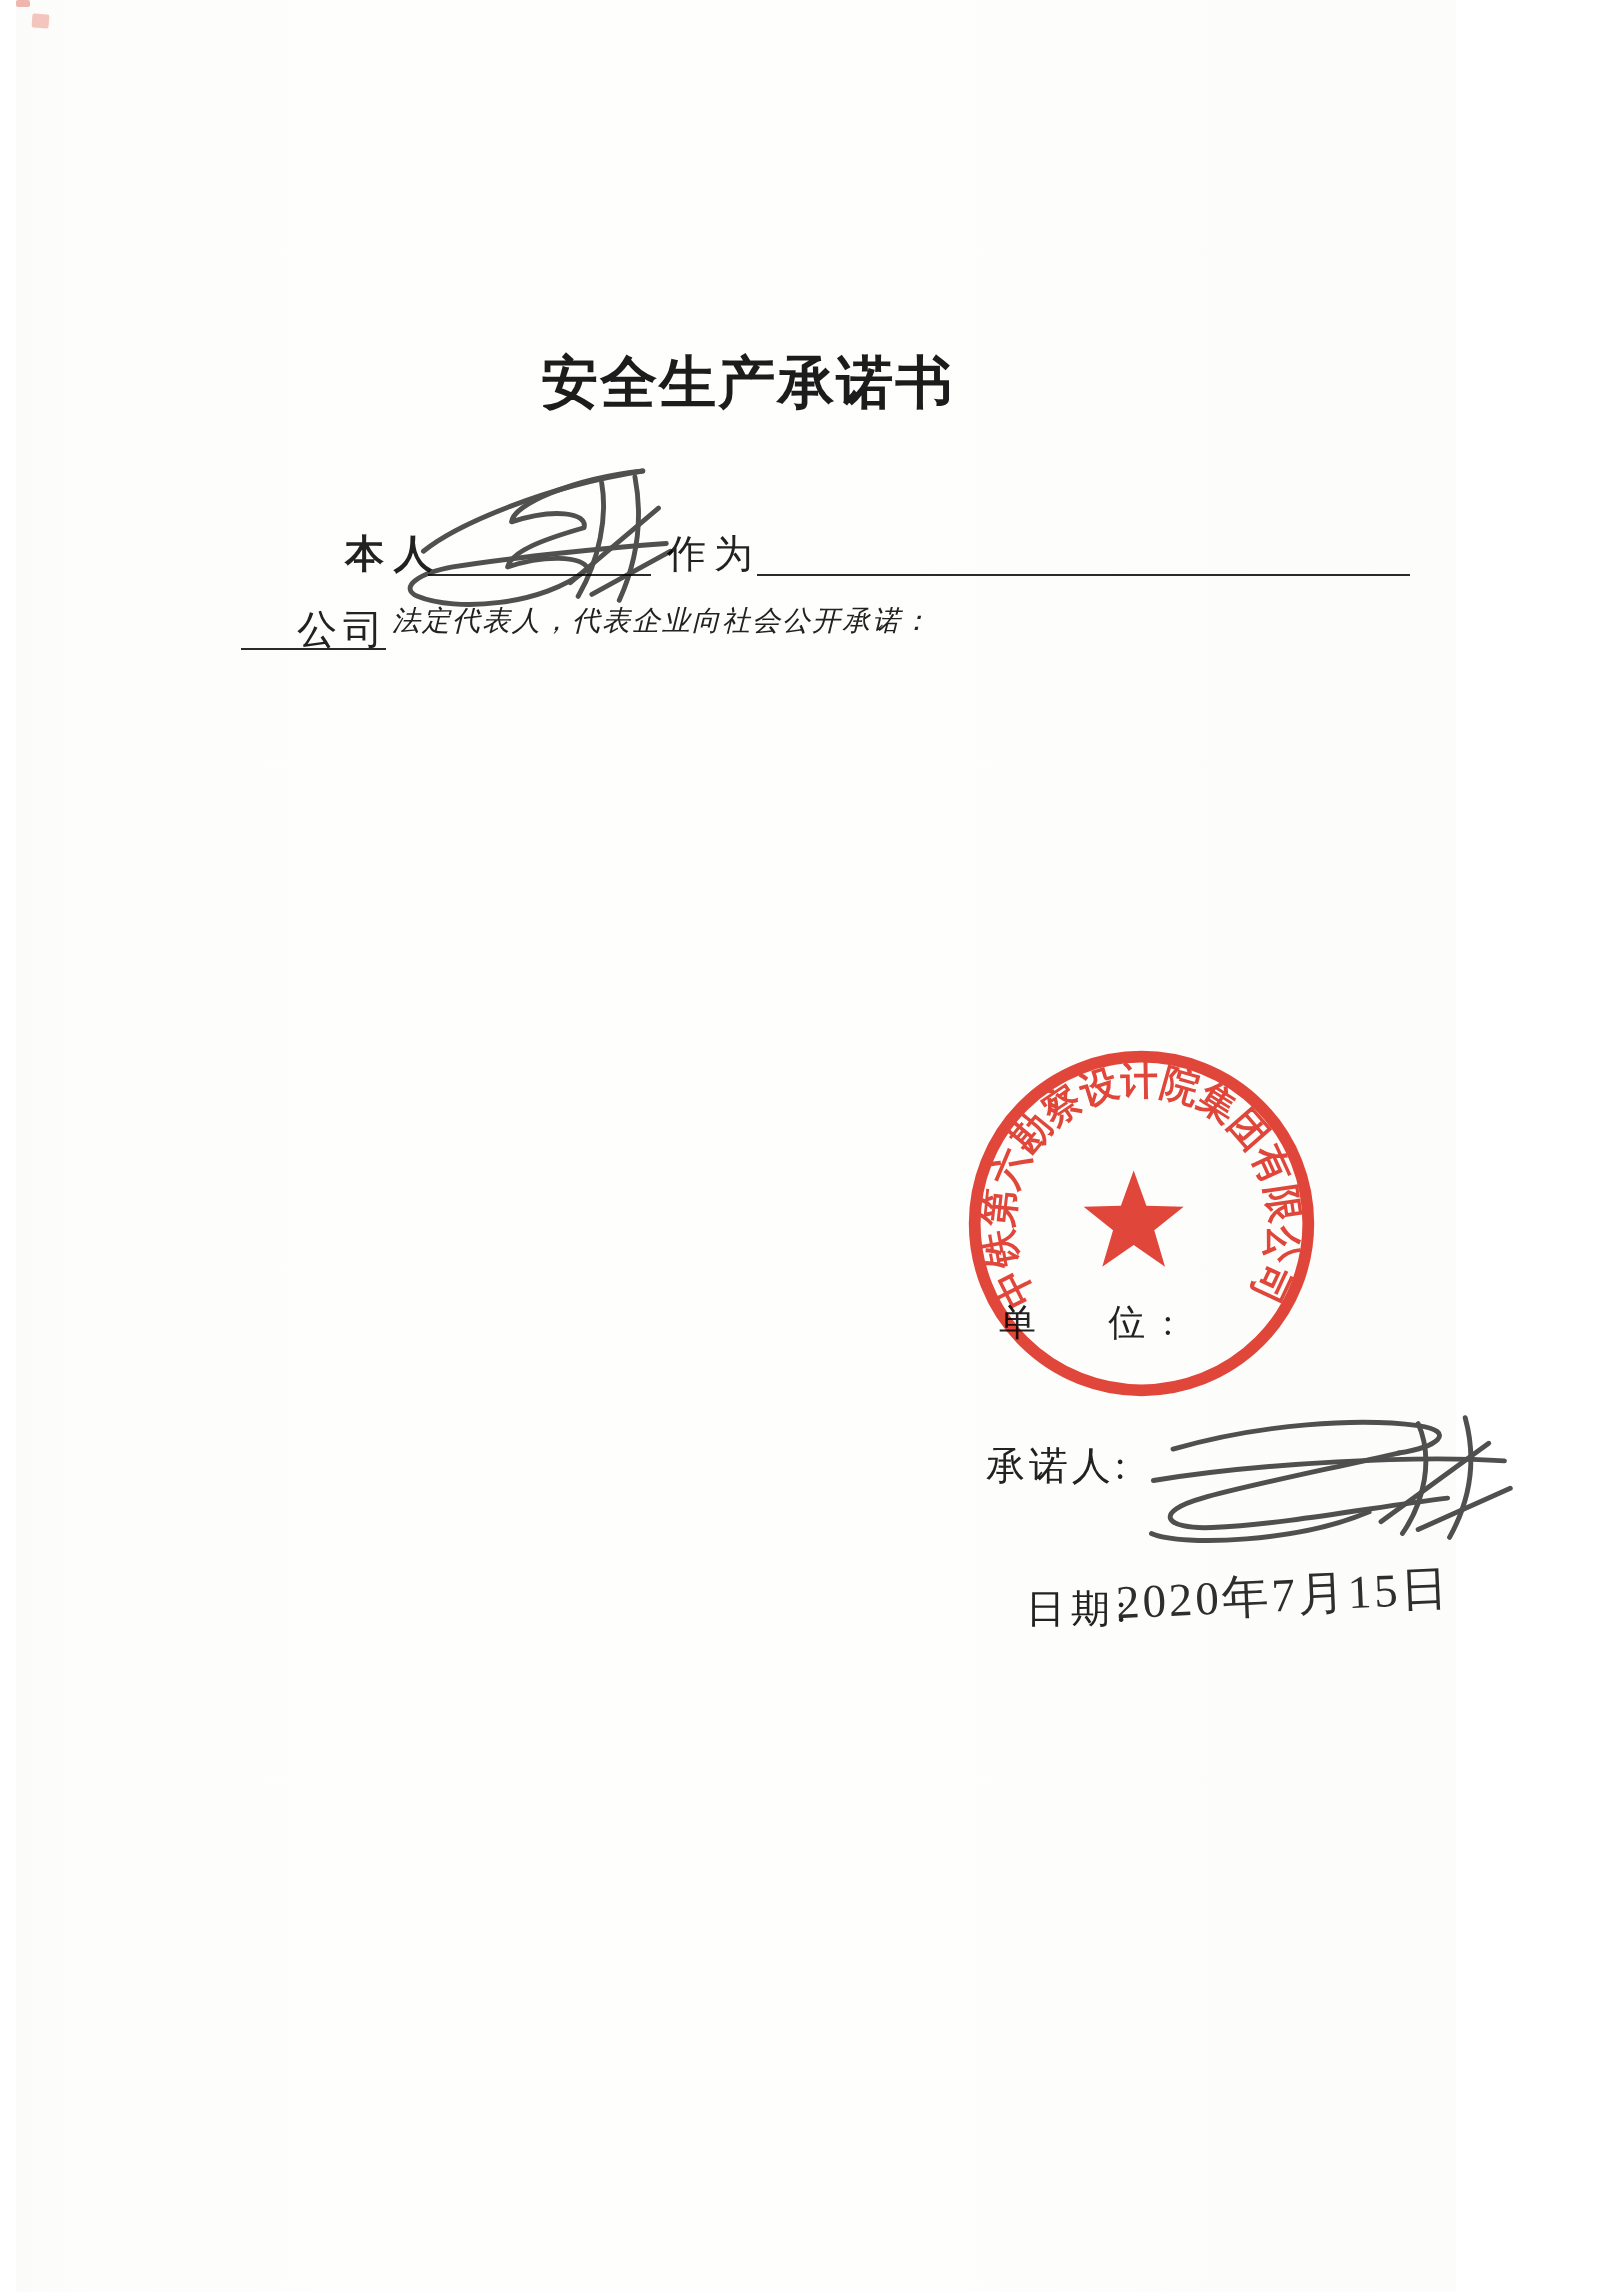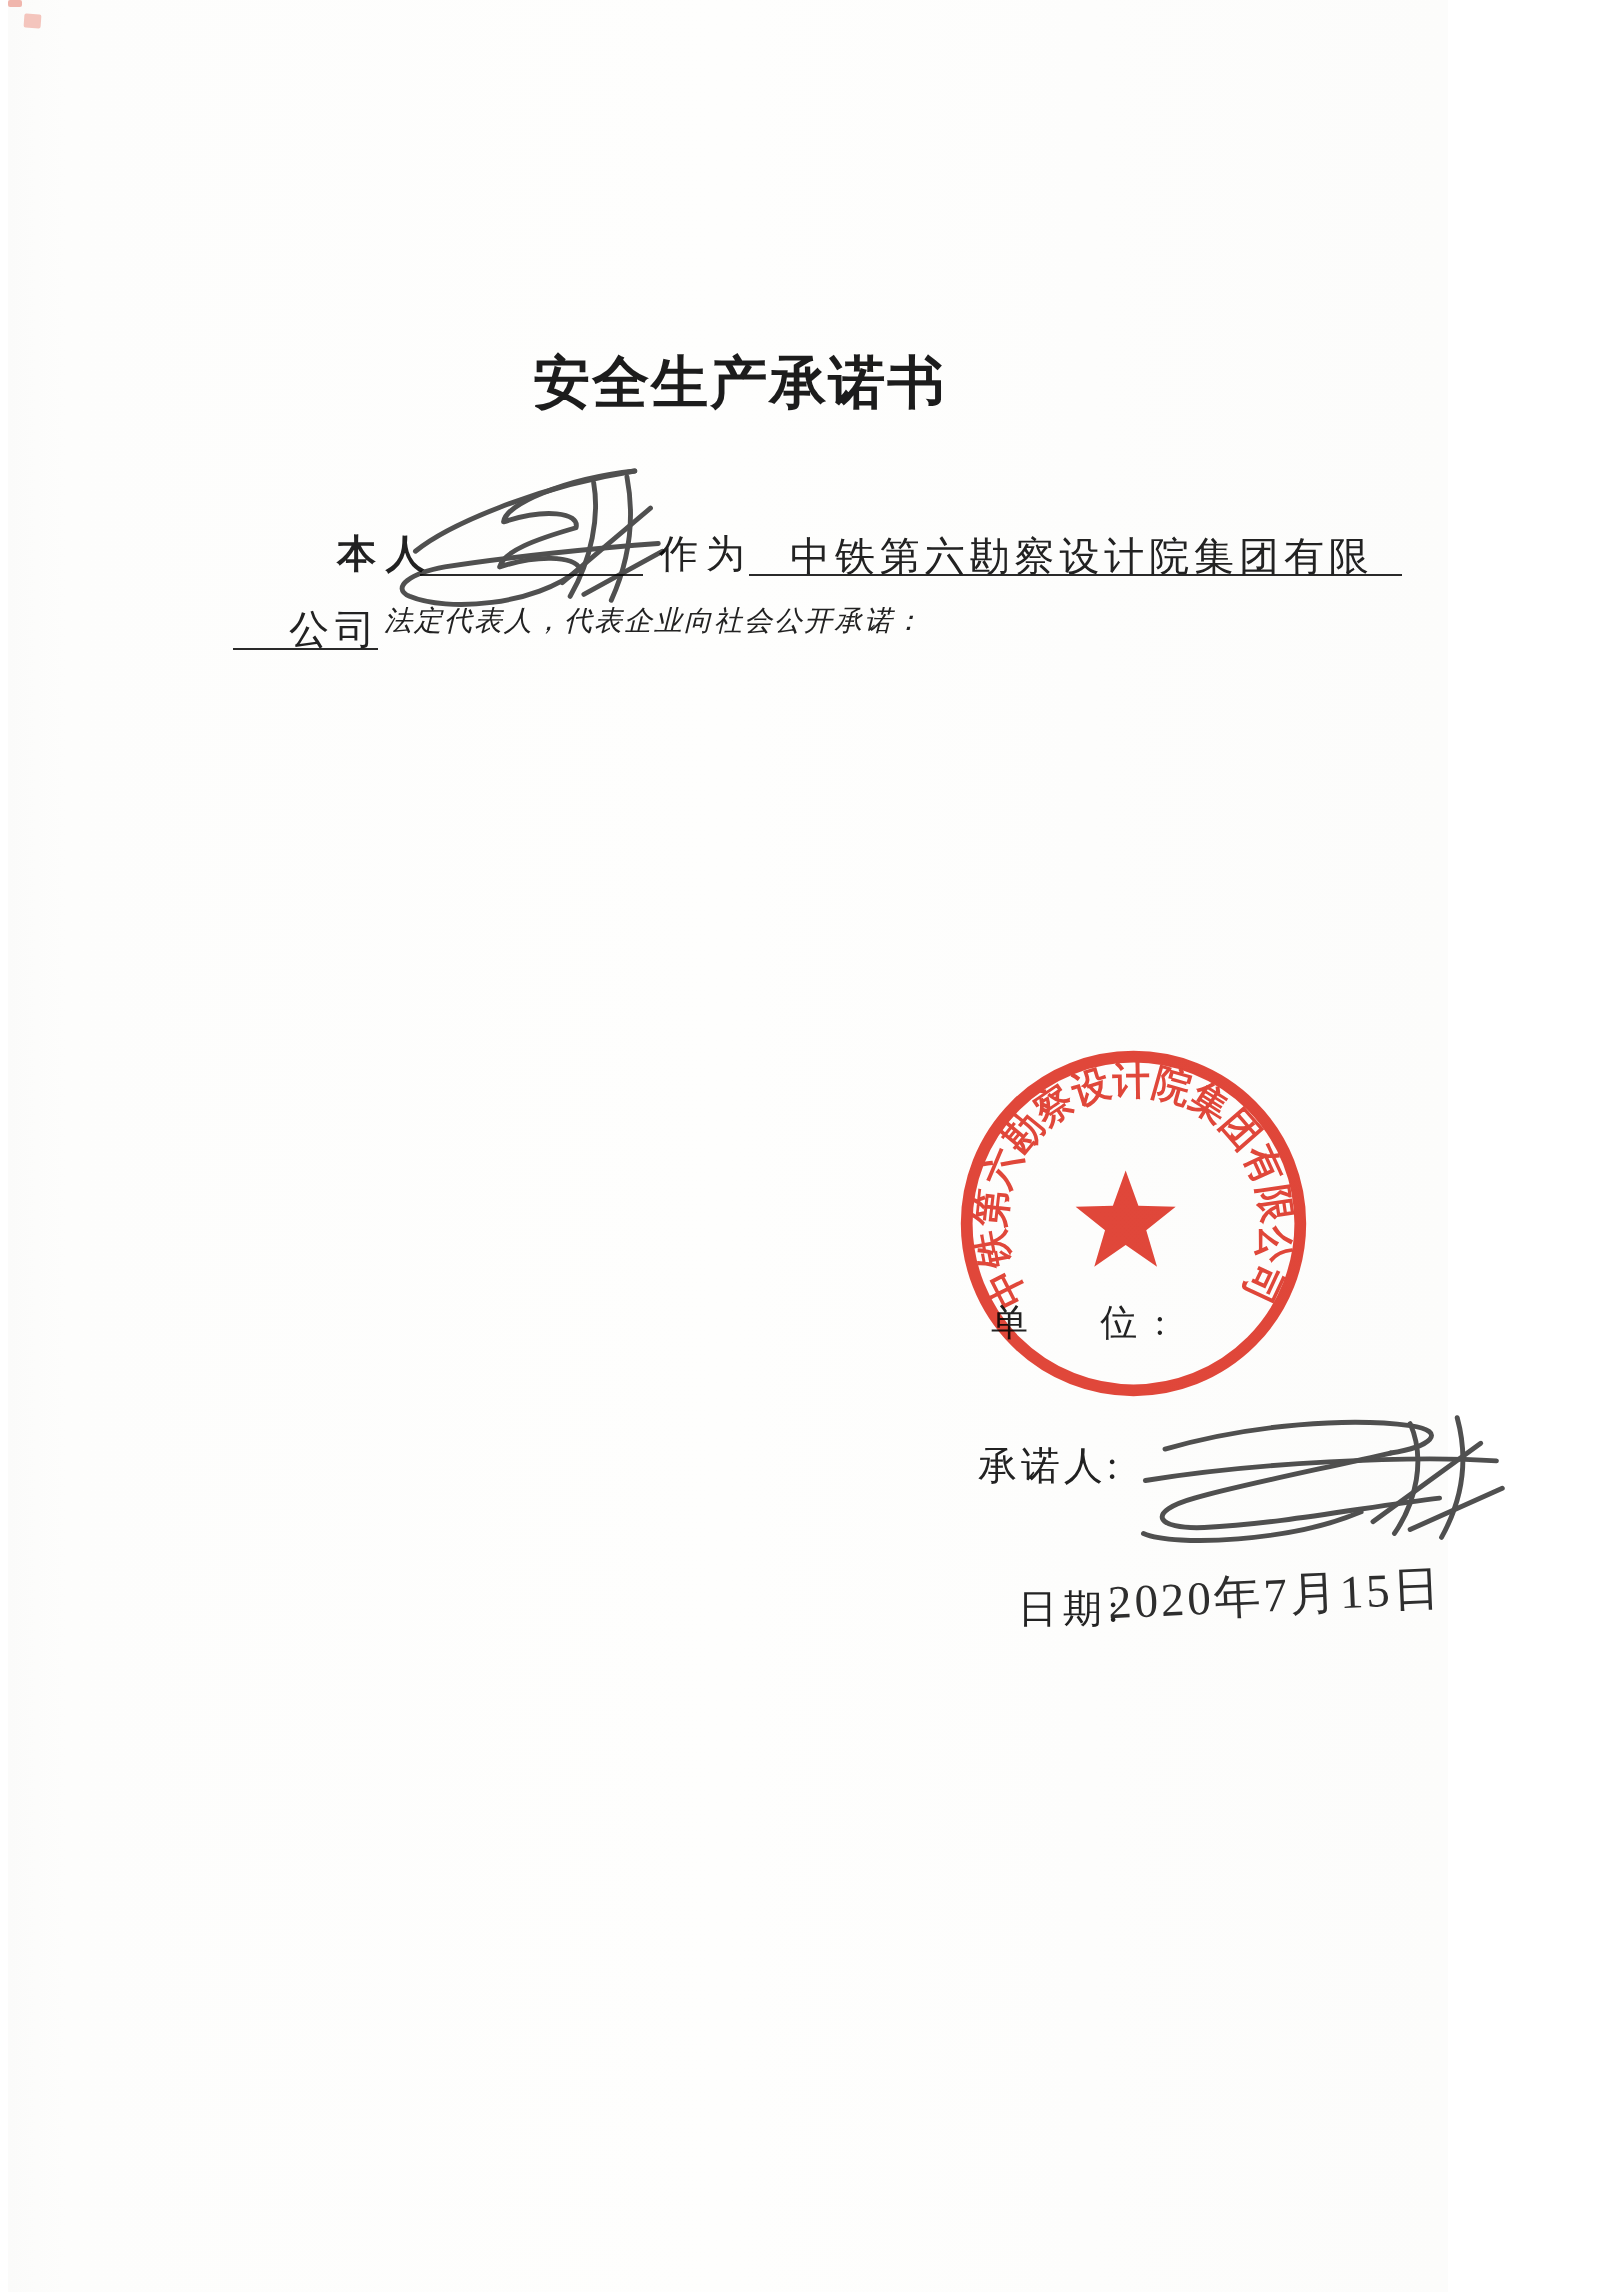--- a/index.html
+++ b/index.html
@@ -4,21 +4,21 @@
 <style>
   html,body{margin:0;padding:0;}
   body{
     width:1620px;height:2293px;
     background:#ffffff;
     font-family:"Liberation Serif","DejaVu Serif",serif;
     position:relative;
     overflow:hidden;
   }
   .page{
-    position:absolute;left:8px;top:0;width:1440px;height:2293px;
+    position:absolute;left:16px;top:0;width:1440px;height:2293px;
     background:linear-gradient(90deg,#fbfbfa 0%,#fdfdfc 4%,#fefefd 50%,#fcfcfb 100%);
   }
   .doc-title{
     position:absolute;left:0;right:0;top:345px;
     text-align:center;
     transform:translateX(11.8px);
     font-size:57px;font-weight:bold;color:#1c1c1c;
     letter-spacing:2px;
   }
   .t40{font-size:39px;color:#222;}
@@ -72,21 +72,20 @@
 
   <div class="scan-mark m1"></div>
   <div class="scan-mark m2"></div>
 
   <div class="doc-title">安全生产承诺书</div>
 
   <span class="t40 intro-prefix">本人</span>
   <div class="blank-line u-signature"></div>
   <span class="t40 as-label">作为</span>
   <div class="blank-line u-company1"></div>
-  <span class="company1-text">中铁第六勘察设计院集团有限</span>
 
   <svg class="sig sig1" viewBox="0 0 290 170">
     <g fill="none" stroke="#3d3d3d" stroke-width="5" stroke-linecap="round" stroke-linejoin="round" opacity="0.9">
       <path d="M28,96 C60,70 150,30 252,14"></path>
       <path d="M252,14 C180,22 120,48 118,66 C160,52 196,56 192,72 C150,84 118,96 114,112 C150,100 190,100 196,114"></path>
       <path d="M196,114 C150,152 60,158 22,142 C2,133 24,118 58,112 C120,102 220,92 276,88"></path>
       <path d="M210,26 C216,60 208,104 186,142"></path>
       <path d="M244,20 C252,62 246,106 228,146"></path>
       <path d="M178,128 L268,52"></path>
       <path d="M200,140 L280,96"></path>

